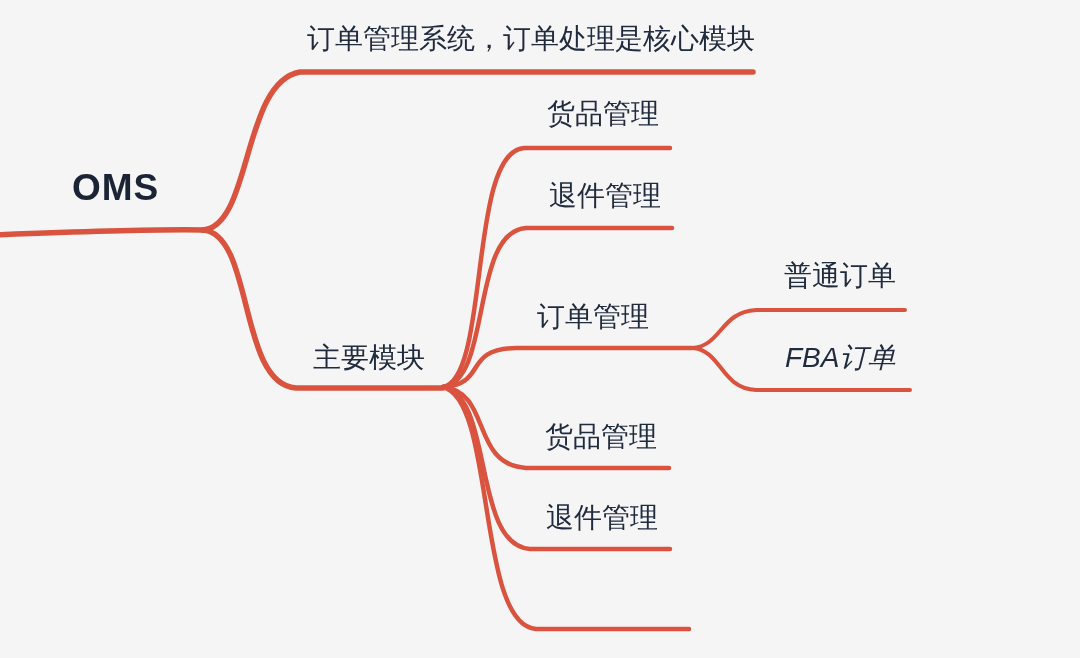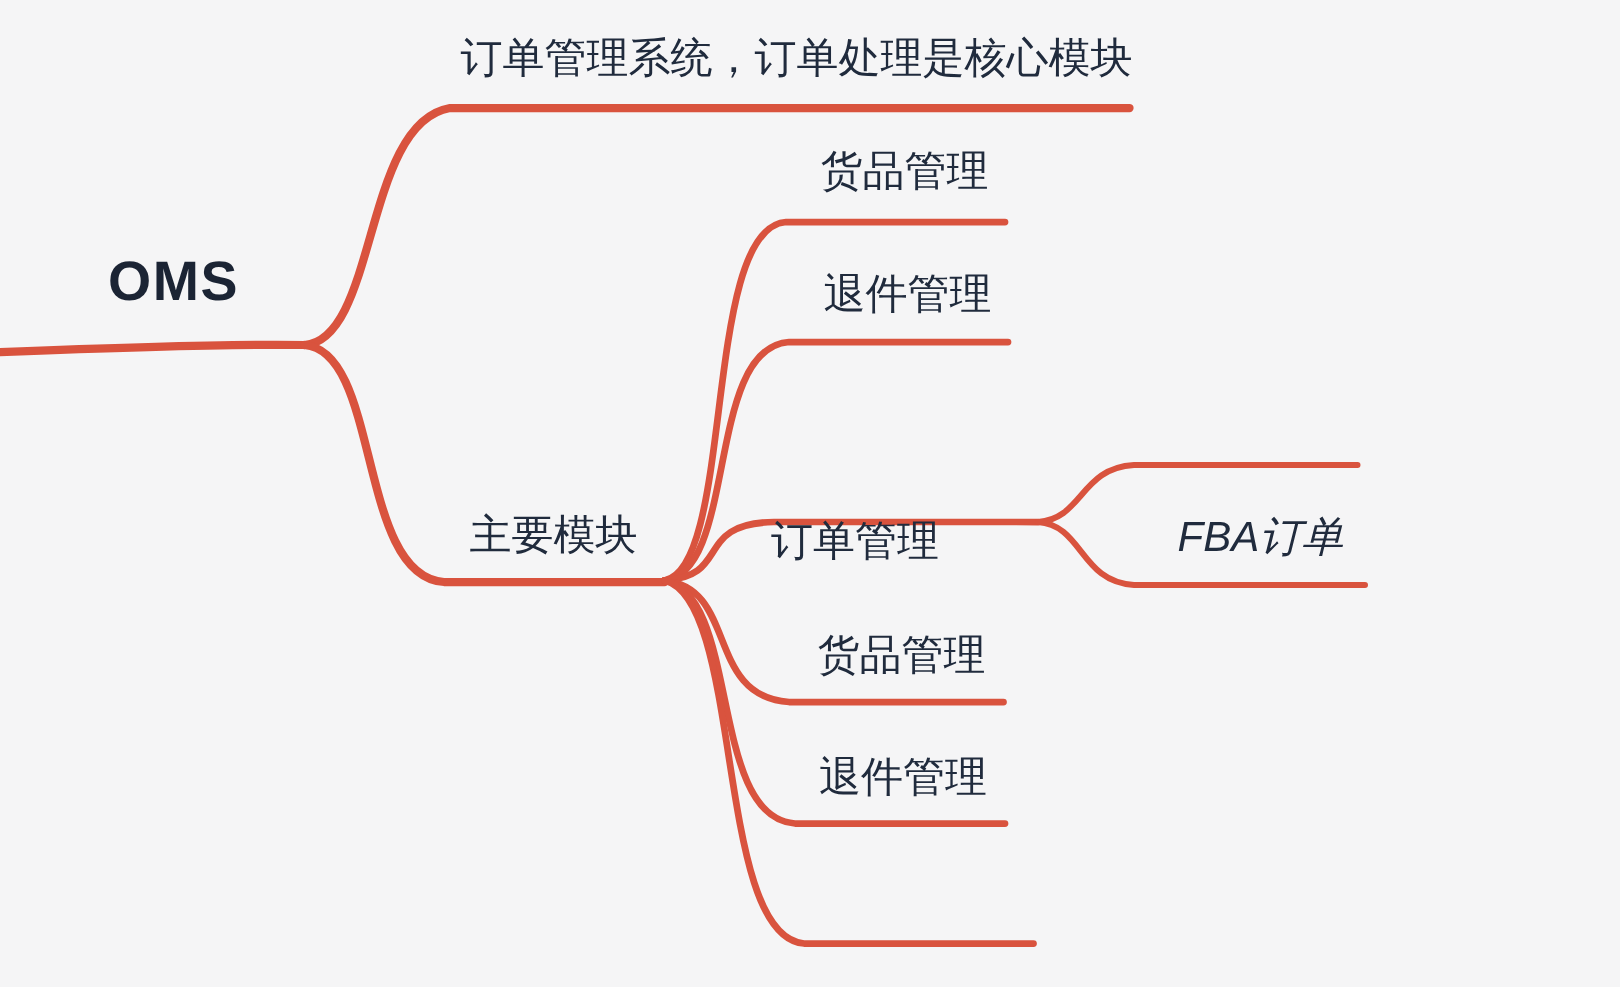--- a/index.html
+++ b/index.html
@@ -66,23 +66,24 @@
   <div class="label root-label" style="left:72px;top:168px;">OMS</div>
 
   <div class="label" style="left:307px;top:22px;">订单管理系统，订单处理是核心模块</div>
 
   <div class="label" style="left:313px;top:341px;font-family:Liberation Serif, serif;">主要模块</div>
 
   <div class="label" style="left:547px;top:97px;">货品管理</div>
 
   <div class="label" style="left:549px;top:179px;">退件管理</div>
 
-  <div class="label" style="left:514px;top:300px;margin-top:44px;">订单管理</div>
+  <div class="label" style="left:537px;top:300px;">订单管理</div>
 
   <div class="label" style="left:545px;top:420px;">货品管理</div>
 
   <div class="label" style="left:546px;top:501px;">退件管理</div>
 
 
+  <div class="label" style="left:784px;top:259px;">普通订单</div>
 
   <div class="label" style="left:785px;top:341px;font-style:italic;">FBA订单</div>
 
 </div>
 
 </body></html>

